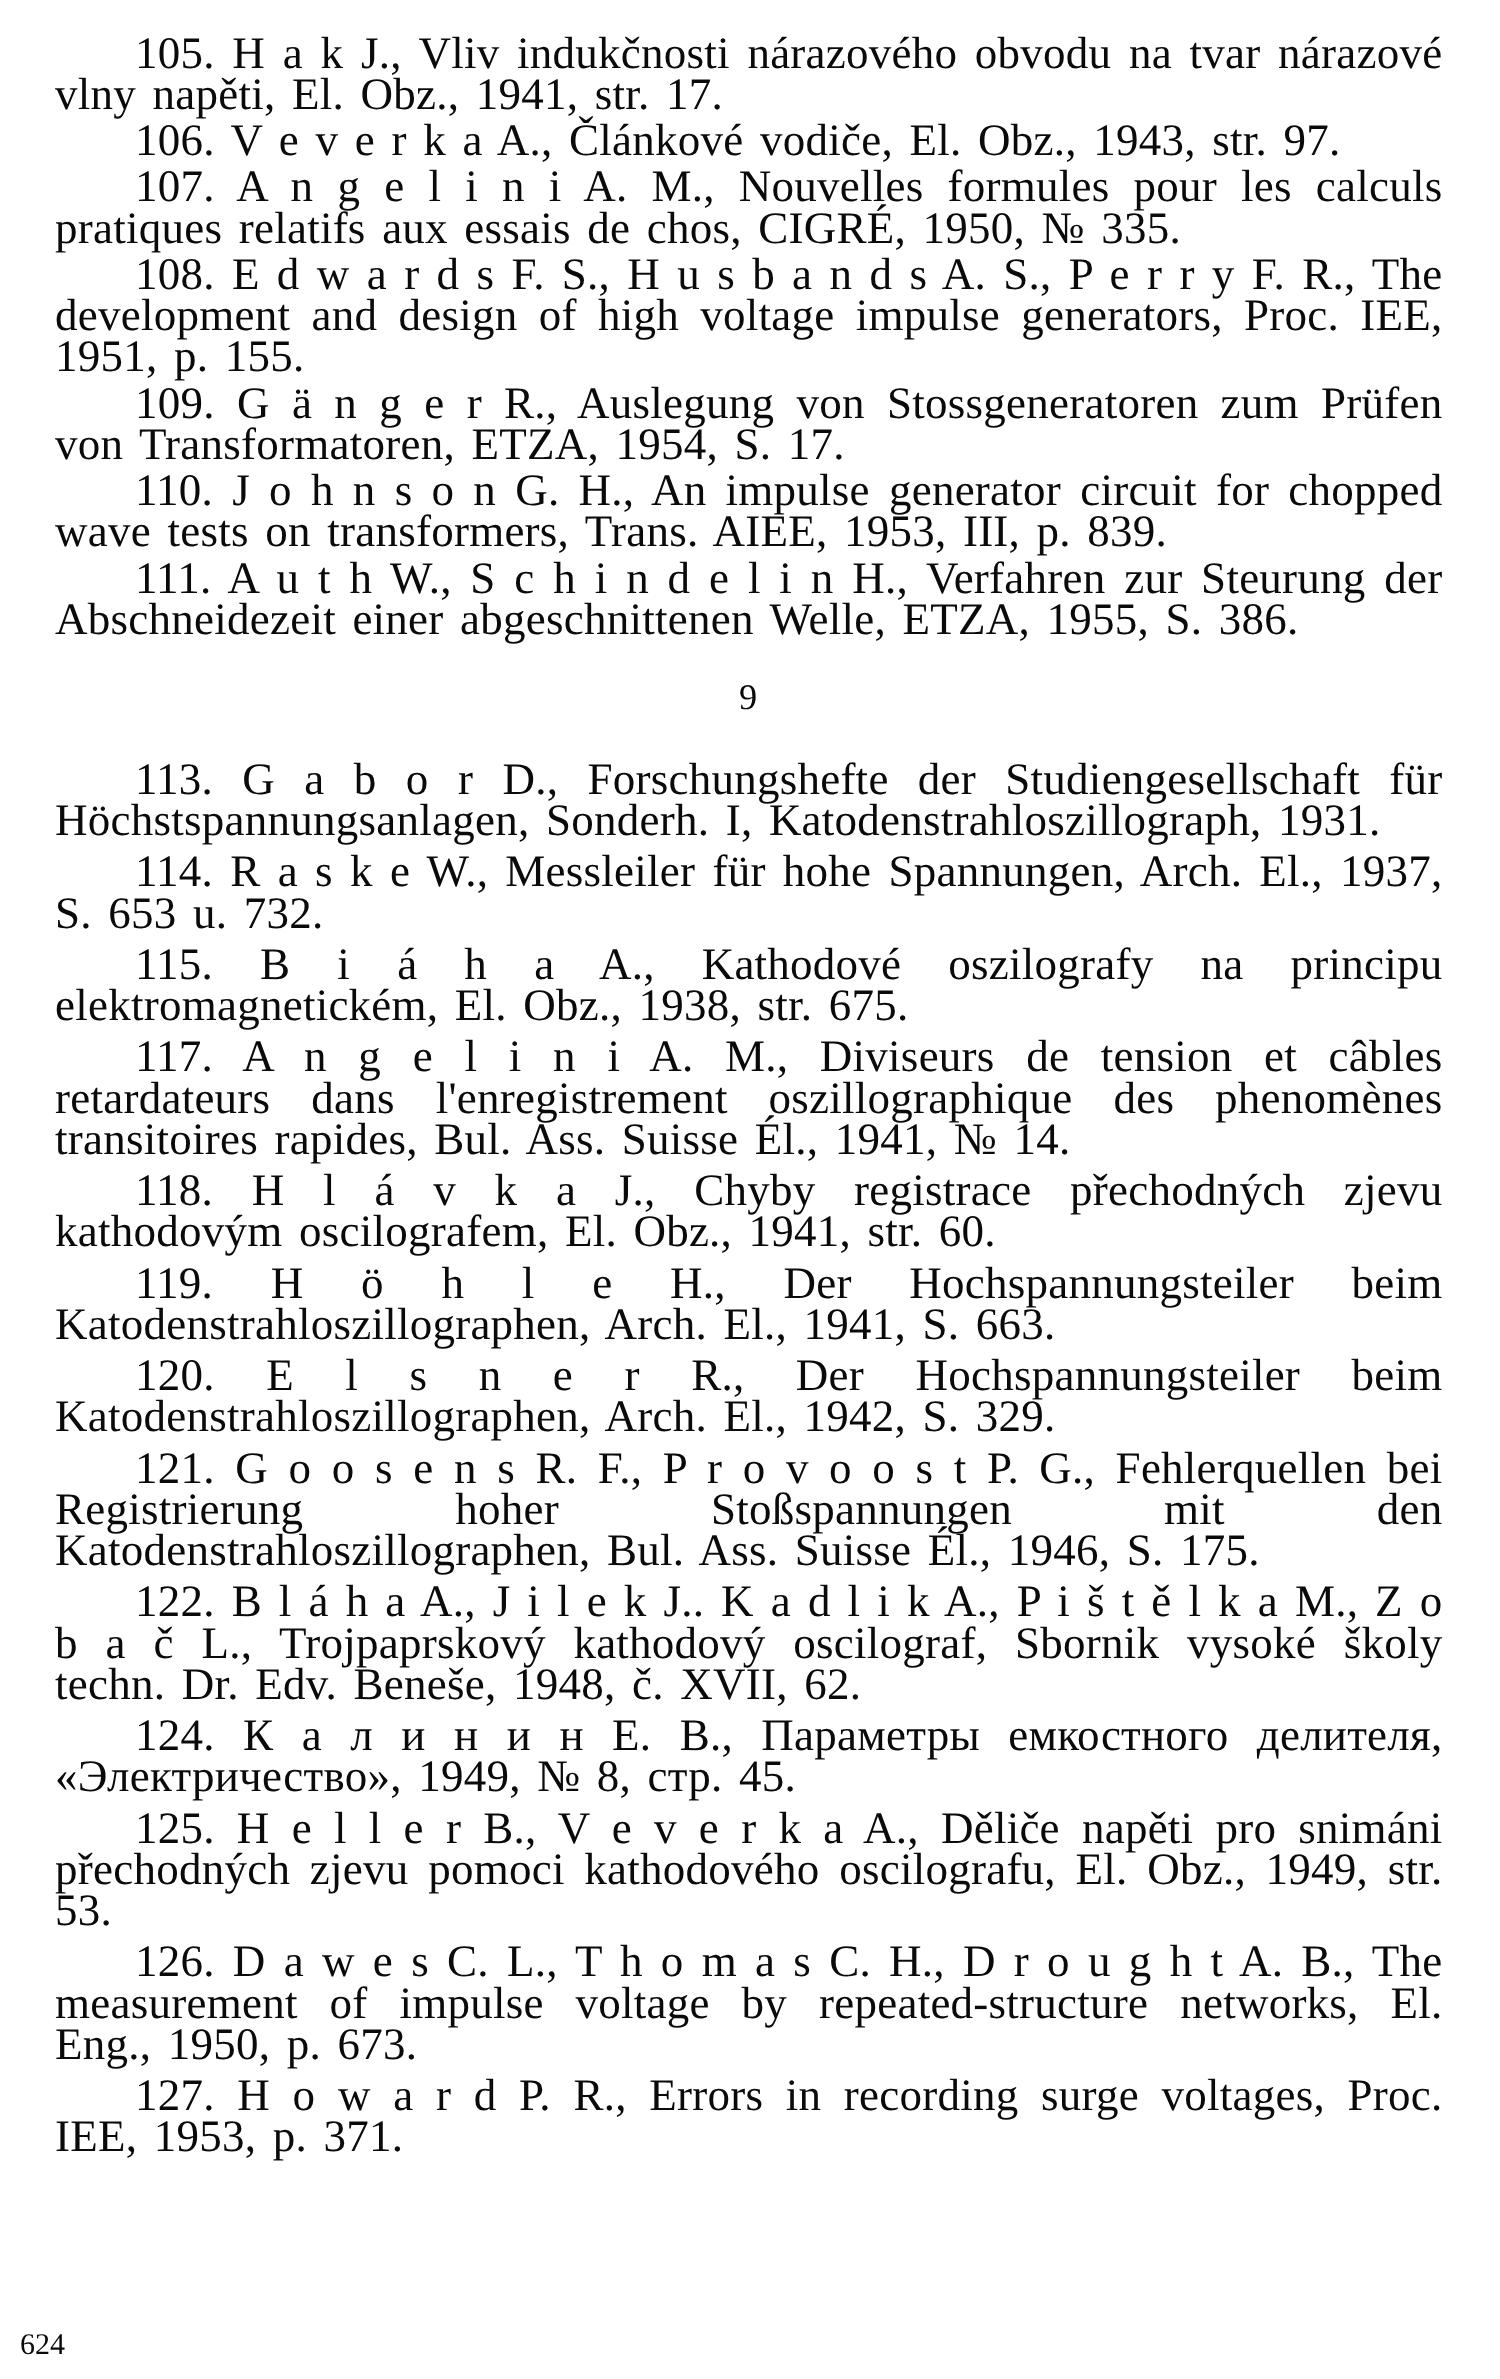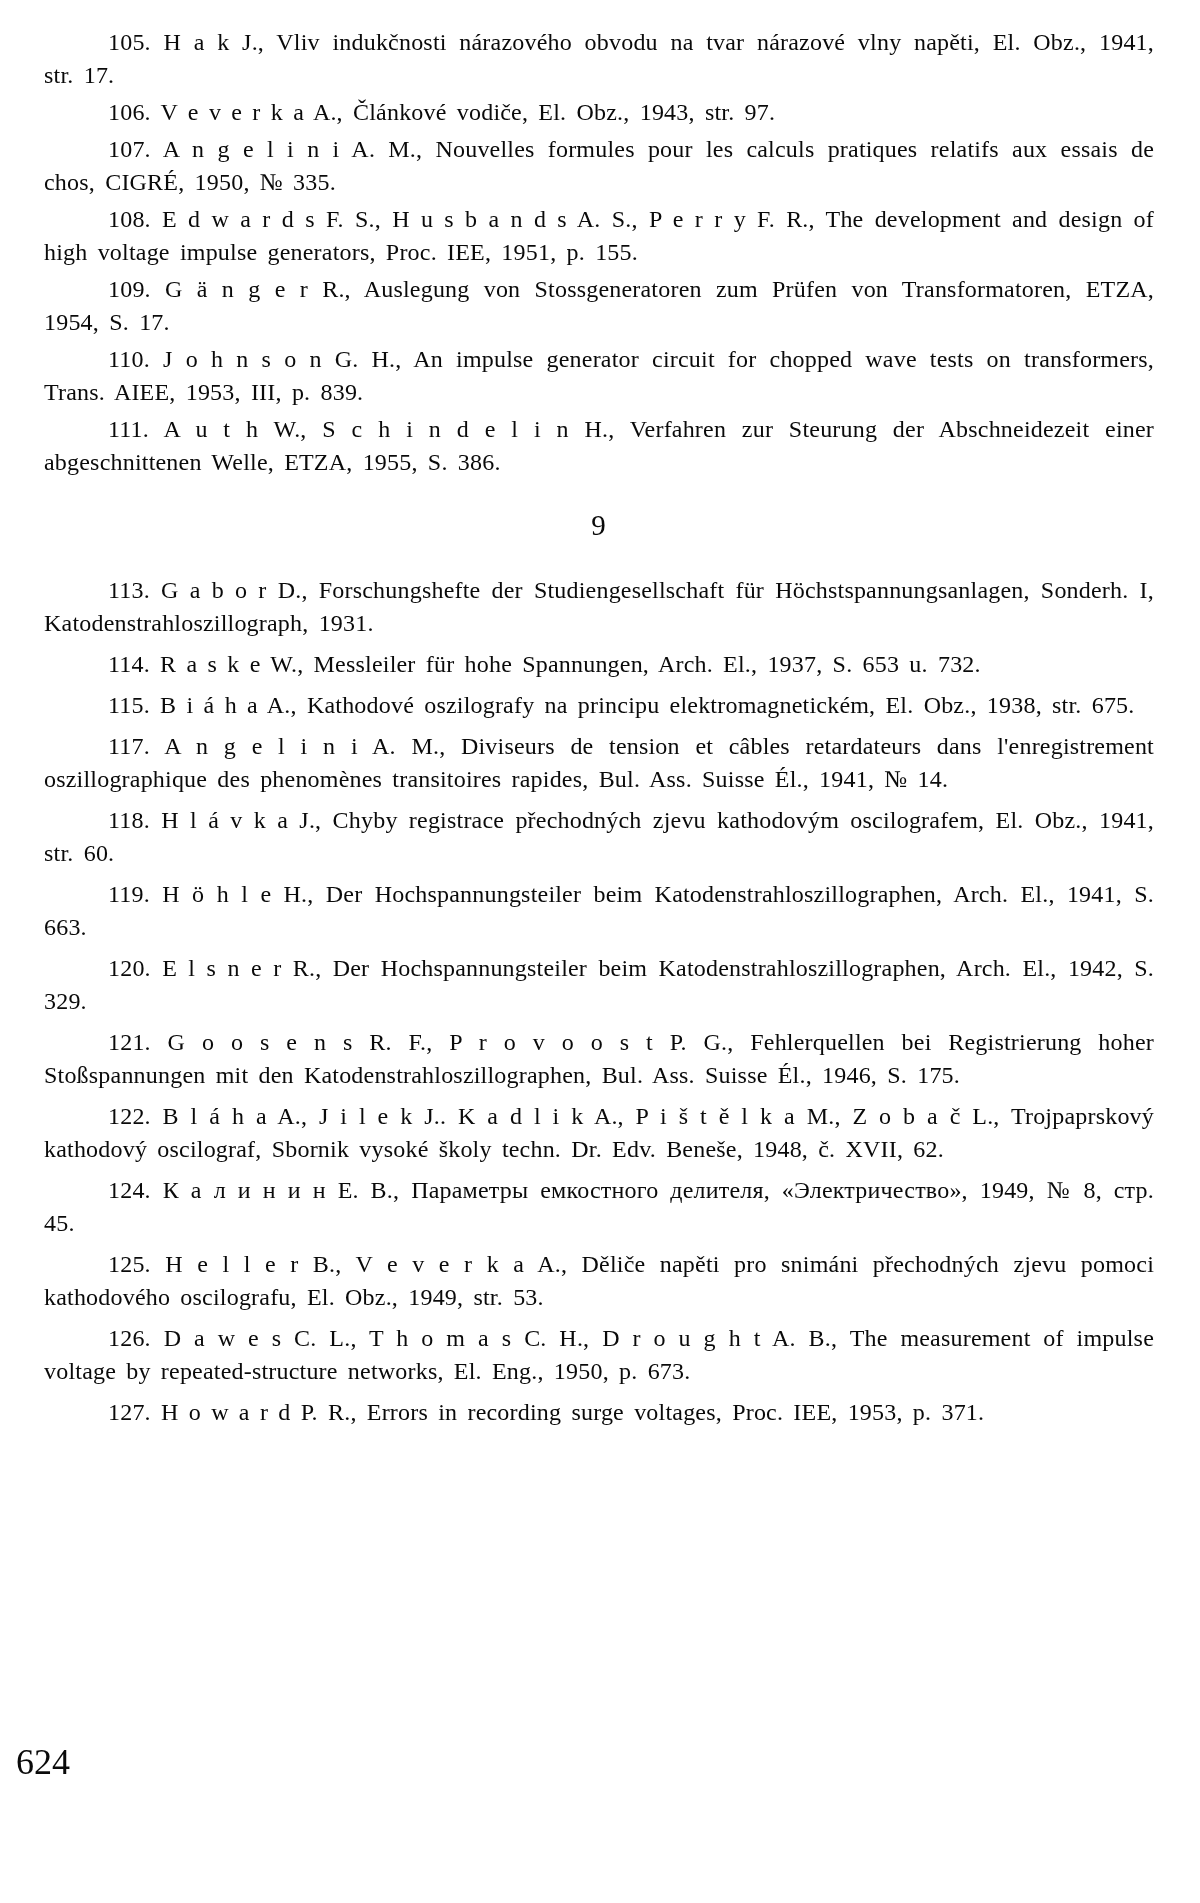--- a/index.html
+++ b/index.html
@@ -13,41 +13,41 @@
     position: relative;
     overflow: hidden;
     font-family: "Liberation Serif", "DejaVu Serif", serif;
     color: #0a0a0a;
   }
   .page {
     padding: 26px 46px 0 44px;
   }
   p.bib {
     margin: 0 0 4px 0;
-    font-size: 24px;
+    font-size: 36px;
     line-height: 33px;
     text-align: justify;
     text-indent: 64px;
     word-spacing: 4px;
     letter-spacing: 0.2px;
   }
   .section2 p.bib {
     margin-bottom: 8px;
   }
   .section-heading {
     text-align: center;
     font-size: 29px;
     margin: 30px 0 32px 0;
     letter-spacing: 1px;
   }
   .page-number {
     position: absolute;
     left: 16px;
-    top: 1741px;
-    font-size: 36px;
+    top: 1863px;
+    font-size: 24px;
   }
 </style>
 </head>
 <body>
 
 <div class="page">
 
   <div class="section1">
     <p class="bib">105. H a k  J.,  Vliv indukčnosti nárazového obvodu na tvar nárazové vlny napěti, El. Obz., 1941, str. 17.</p>
     <p class="bib">106. V e v e r k a  A.,  Článkové vodiče, El. Obz., 1943, str. 97.</p>

